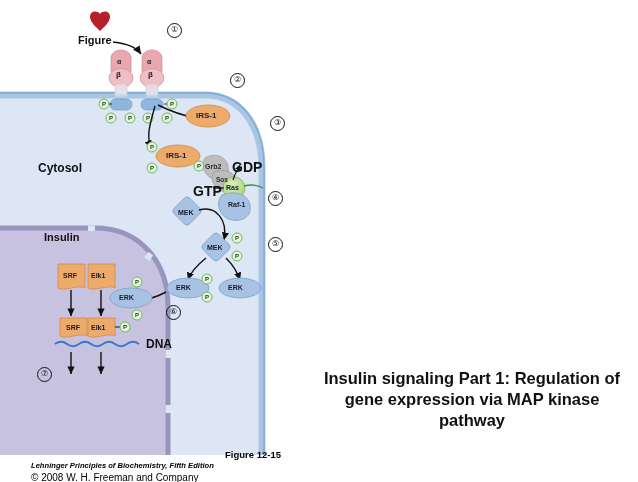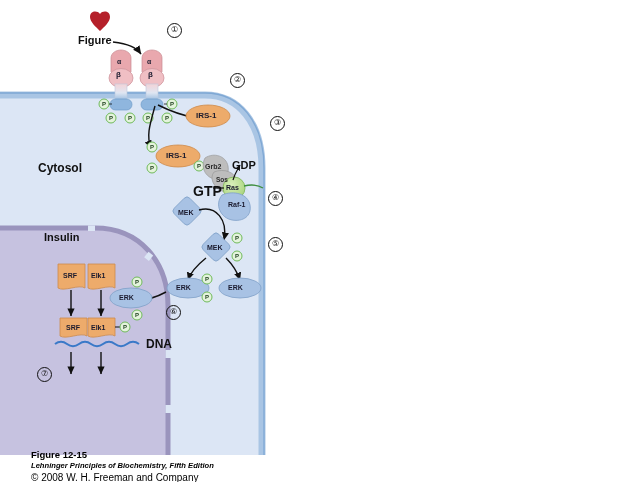--- a/index.html
+++ b/index.html
@@ -42,21 +42,21 @@
     font-family: "Liberation Sans", sans-serif;
     font-weight: bold;
     color: #101010;
     white-space: nowrap;
     line-height: 1;
   }
   .lbl-insulin { font-size: 11px; left: 78px; top: 35px; }
   .lbl-cytosol { font-size: 12px; left: 38px; top: 162px; }
   .lbl-nucleus { font-size: 11px; left: 44px; top: 232px; }
   .lbl-dna     { font-size: 12px; left: 146px; top: 338px; }
-  .lbl-gdp     { font-size: 11px;  left: 232px; top: 160px; }
+  .lbl-gdp     { font-size: 14px;  left: 232px; top: 160px; }
   .lbl-gtp     { font-size: 14px;  left: 193px; top: 184px; }
 
   
   .ptxt {
     position: absolute;
     font-family: "Liberation Sans", sans-serif;
     font-weight: bold;
     color: #1a1a2e;
     white-space: nowrap;
     line-height: 1;
@@ -106,20 +106,21 @@
     left: 31px;
     top: 450px;
     width: 250px;
   }
   #credit .c-fig {
     font-family: "Liberation Sans", sans-serif;
     font-weight: bold;
     font-size: 9.5px;
     color: #000;
     line-height: 1.15;
+    text-align: right;
   }
   #credit .c-book {
     font-family: "Liberation Sans", sans-serif;
     font-weight: bold;
     font-style: italic;
     font-size: 7.6px;
     color: #000;
     line-height: 1.3;
   }
   #credit .c-copy {
@@ -375,14 +376,15 @@
     <div class="stepnum" style="left:37px;  top:367px;">⑦</div>
 
     <div id="credit">
       <div class="c-fig">Figure 12-15</div>
       <div class="c-book">Lehninger Principles of Biochemistry, Fifth Edition</div>
       <div class="c-copy">© 2008 W. H. Freeman and Company</div>
     </div>
 
   </div>
 
+  <div id="caption">Insulin signaling Part 1: Regulation of gene expression via MAP kinase pathway</div>
 
 </div>
 
 </body></html>

